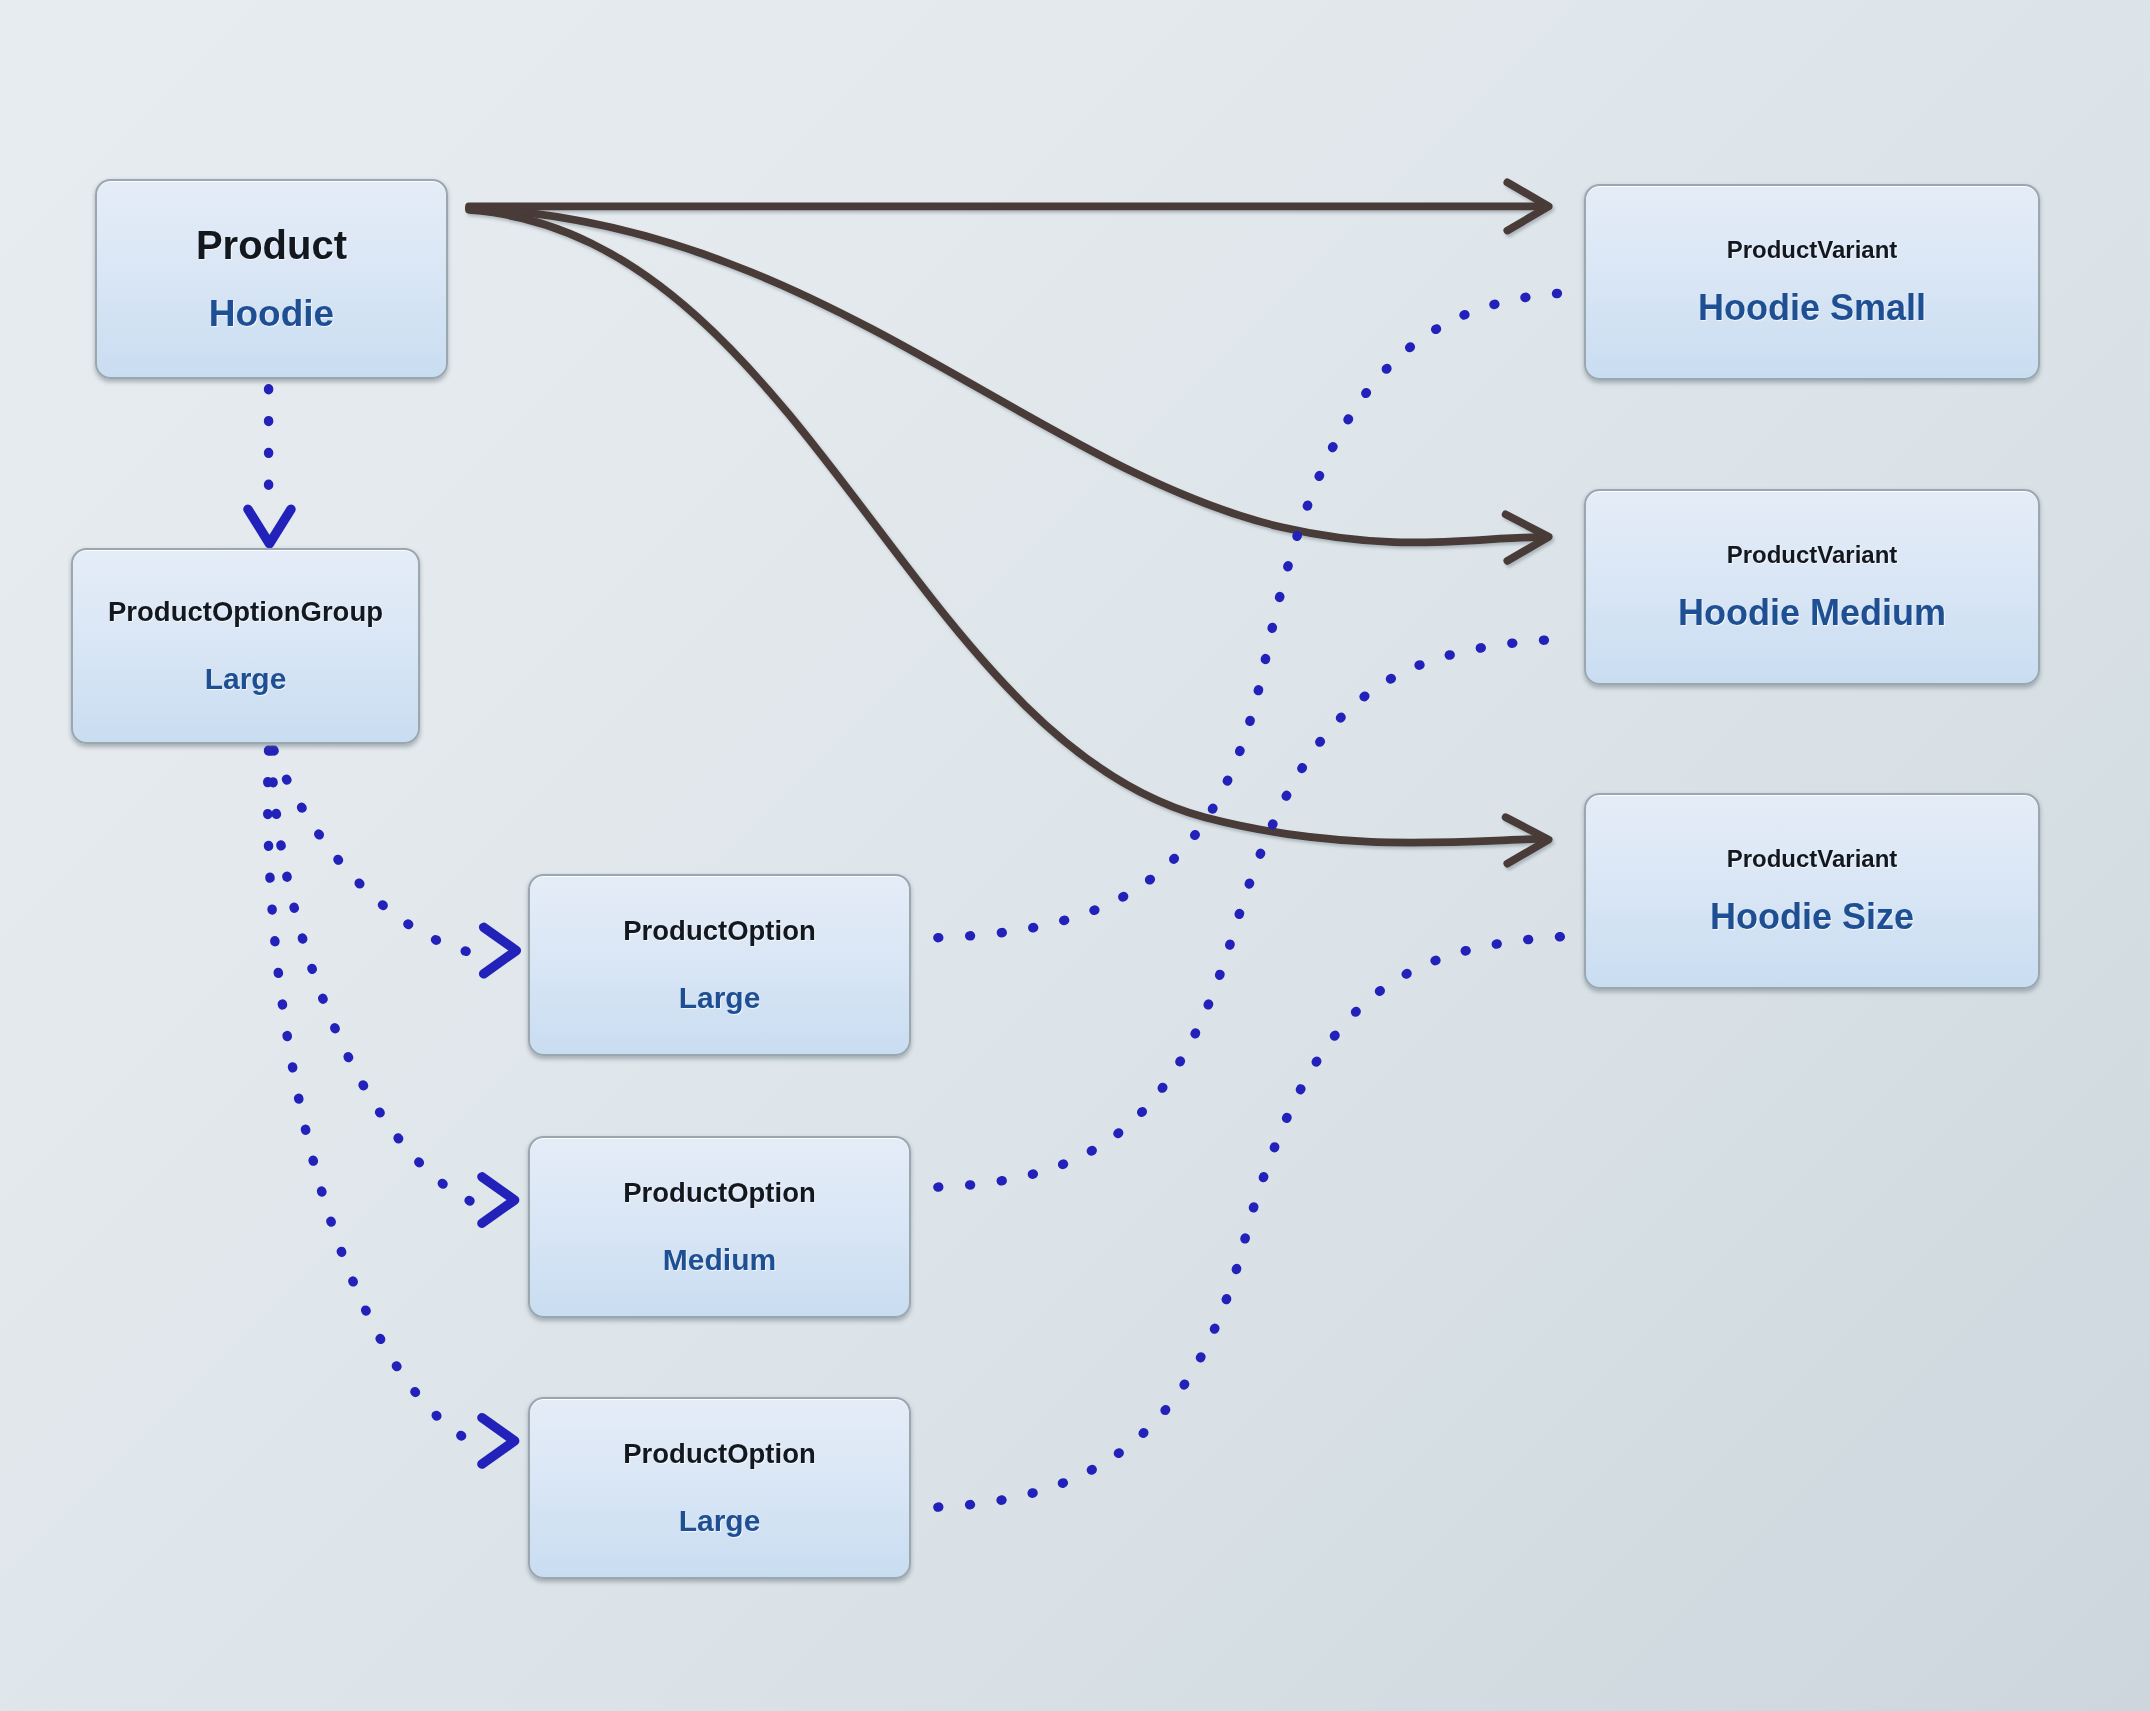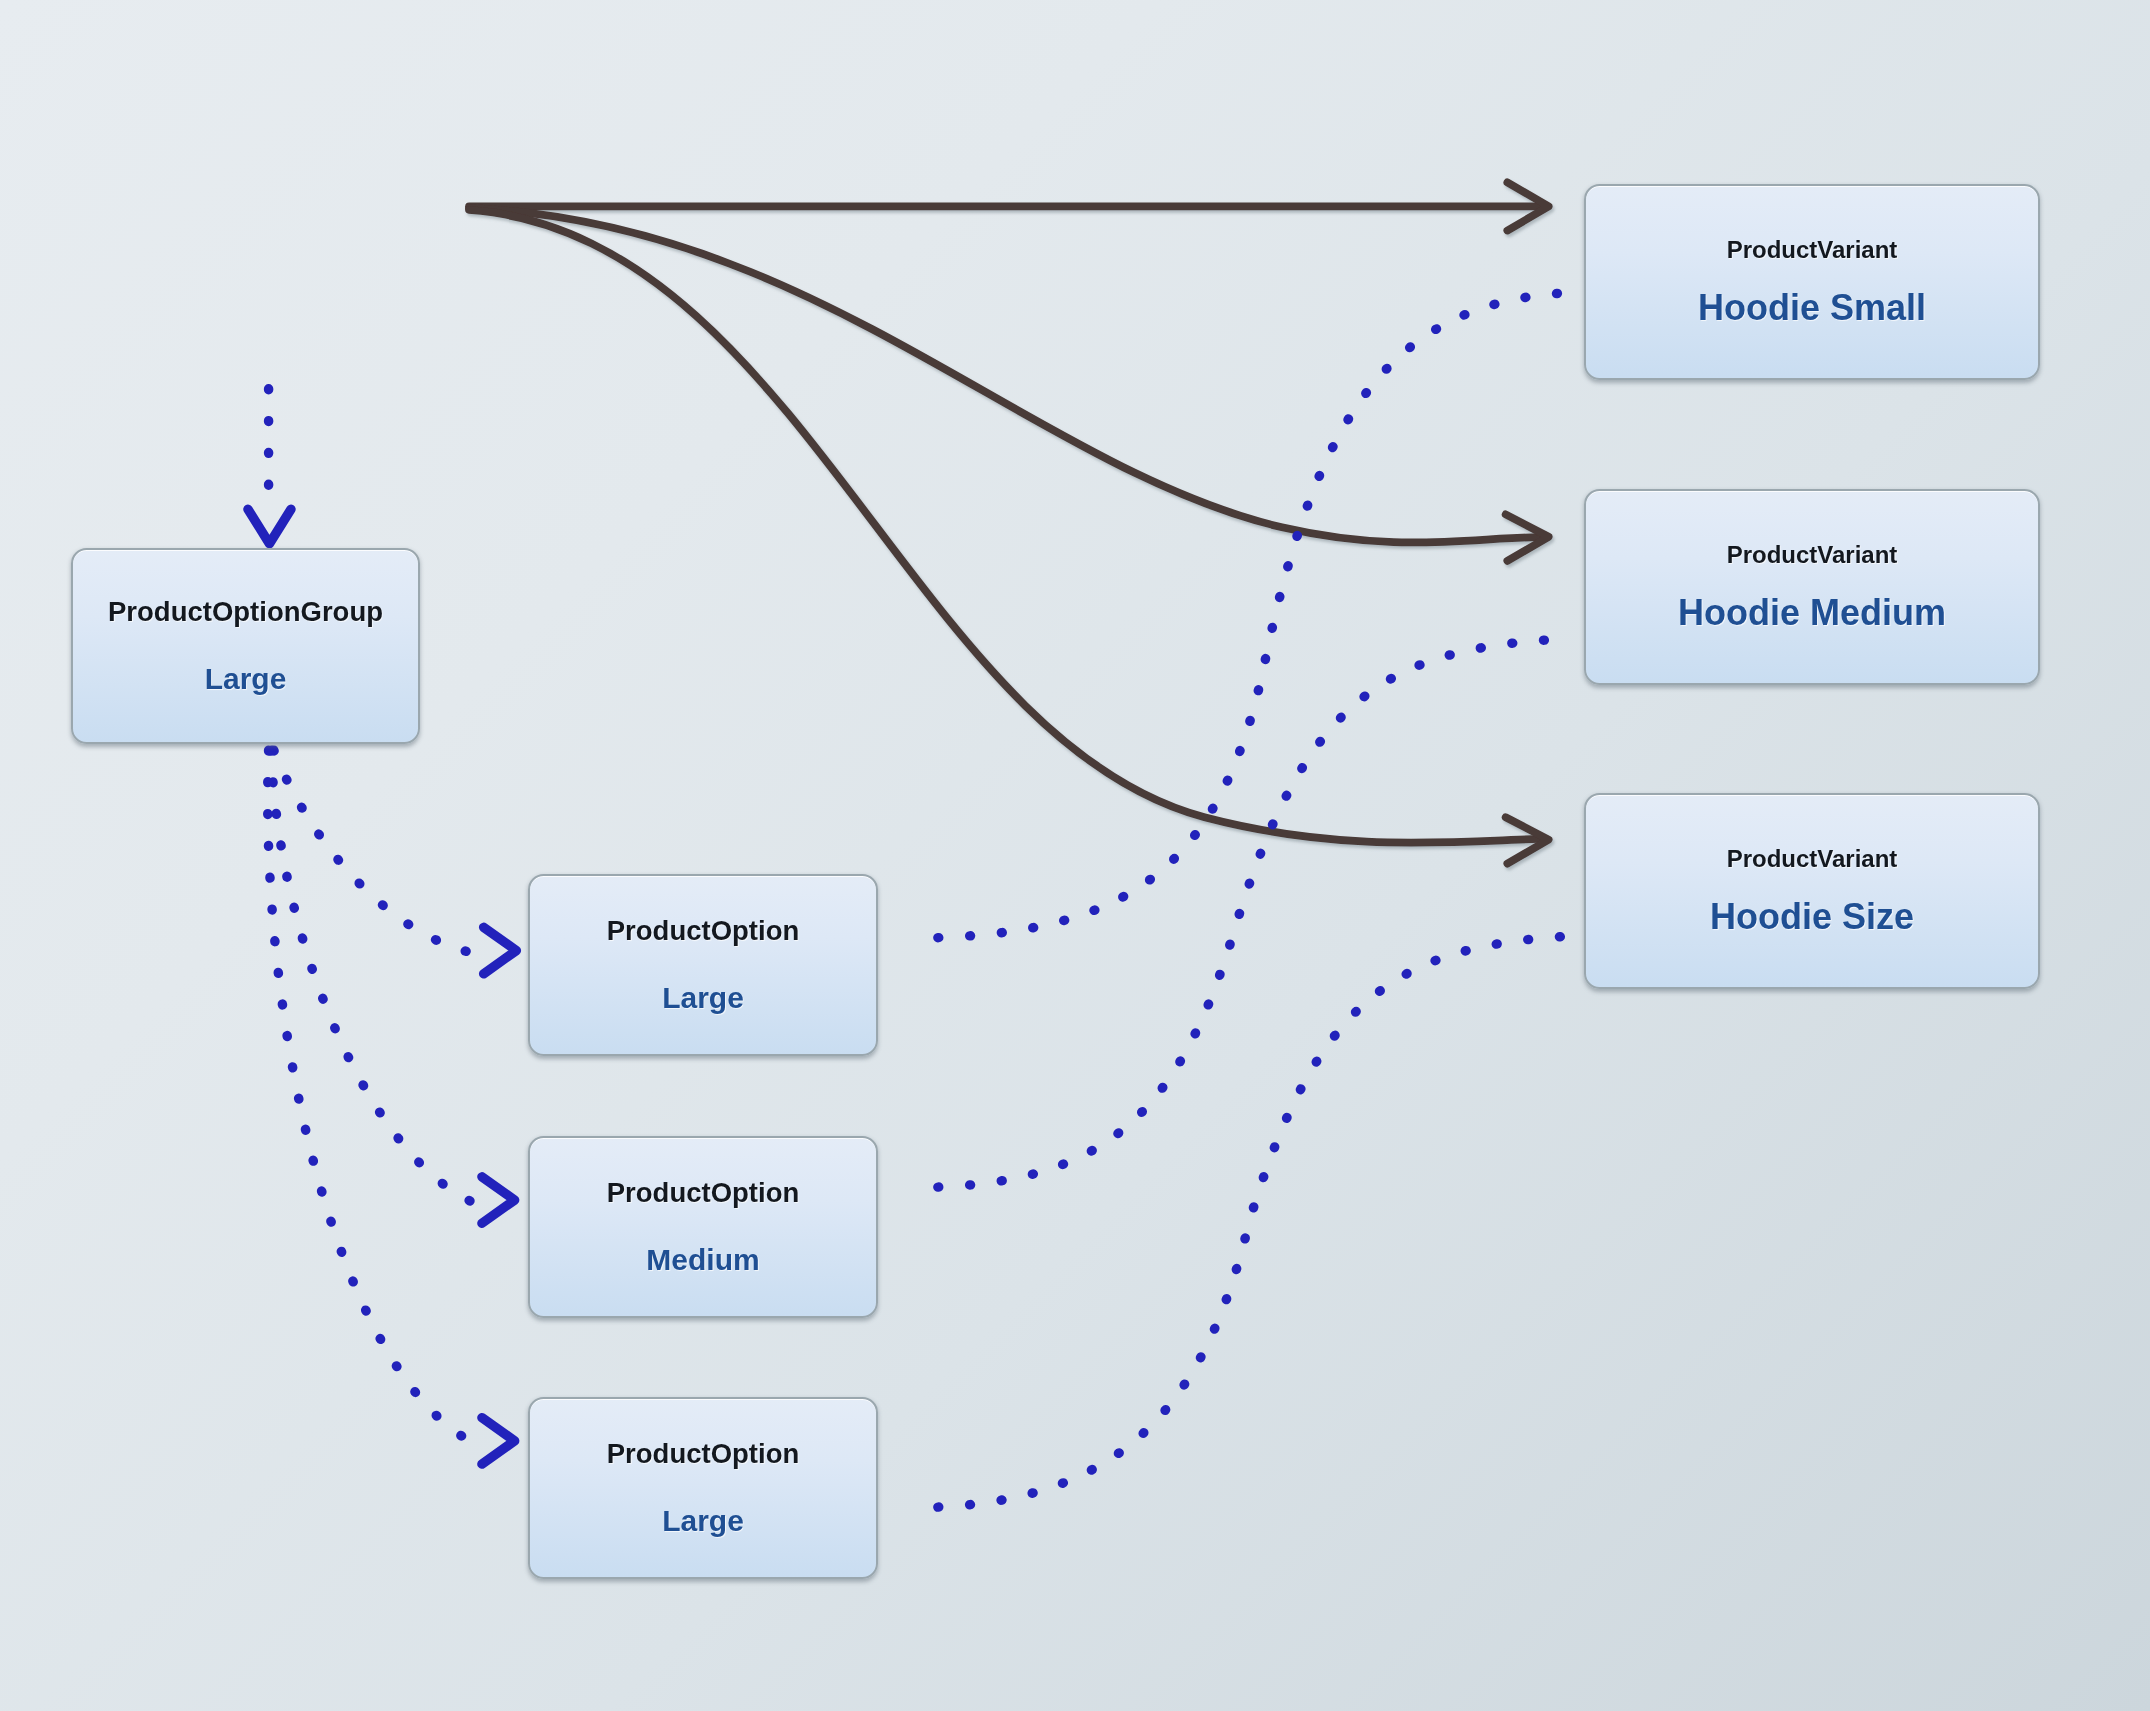--- a/index.html
+++ b/index.html
@@ -53,21 +53,21 @@
 
   
   .n-product      { left: 95px;  top: 179px;  width: 353px;  height: 200px; }
   .n-product .type { font-size: 40px; margin-bottom: 29px; }
   .n-product .name { font-size: 37px; }
 
   .n-pog          { left: 71px;   top: 548px;  width: 349px;  height: 196px; }
   .n-pog .type    { font-size: 27.5px; margin-bottom: 36px; }
   .n-pog .name    { font-size: 30px; }
 
-  .n-opt          { left: 528px;  width: 350px;  height: 182px; }
+  .n-opt          { left: 528px;  width: 383px;  height: 182px; }
   .n-opt .type    { font-size: 27.5px; margin-bottom: 36px; }
   .n-opt .name    { font-size: 30px; }
   .n-opt-1        { top: 874px; }
   .n-opt-2        { top: 1136px; }
   .n-opt-3        { top: 1397px; }
 
   .n-var          { left: 1584px; width: 456px;  height: 196px; }
   .n-var .type    { font-size: 24px; margin-bottom: 27.5px; }
   .n-var .name    { font-size: 36px; }
   .n-var-1        { top: 184px; }
@@ -119,20 +119,24 @@
     <g fill="none" stroke="#2222bb" stroke-width="11" stroke-linecap="round" stroke-linejoin="round">
 
       <polyline points="288,592 313,632 338,592"></polyline>
 
       <polyline points="562,1078 600,1105 562,1132"></polyline>
       <polyline points="560,1368 598,1395 560,1422"></polyline>
       <polyline points="560,1648 598,1675 560,1702"></polyline>
     </g>
   </svg>
 
+  <div class="node n-product">
+    <div class="type">Product</div>
+    <div class="name">Hoodie</div>
+  </div>
 
   <div class="node n-pog">
     <div class="type">ProductOptionGroup</div>
     <div class="name">Large</div>
   </div>
 
   <div class="node n-opt n-opt-1">
     <div class="type">ProductOption</div>
     <div class="name">Large</div>
   </div>

